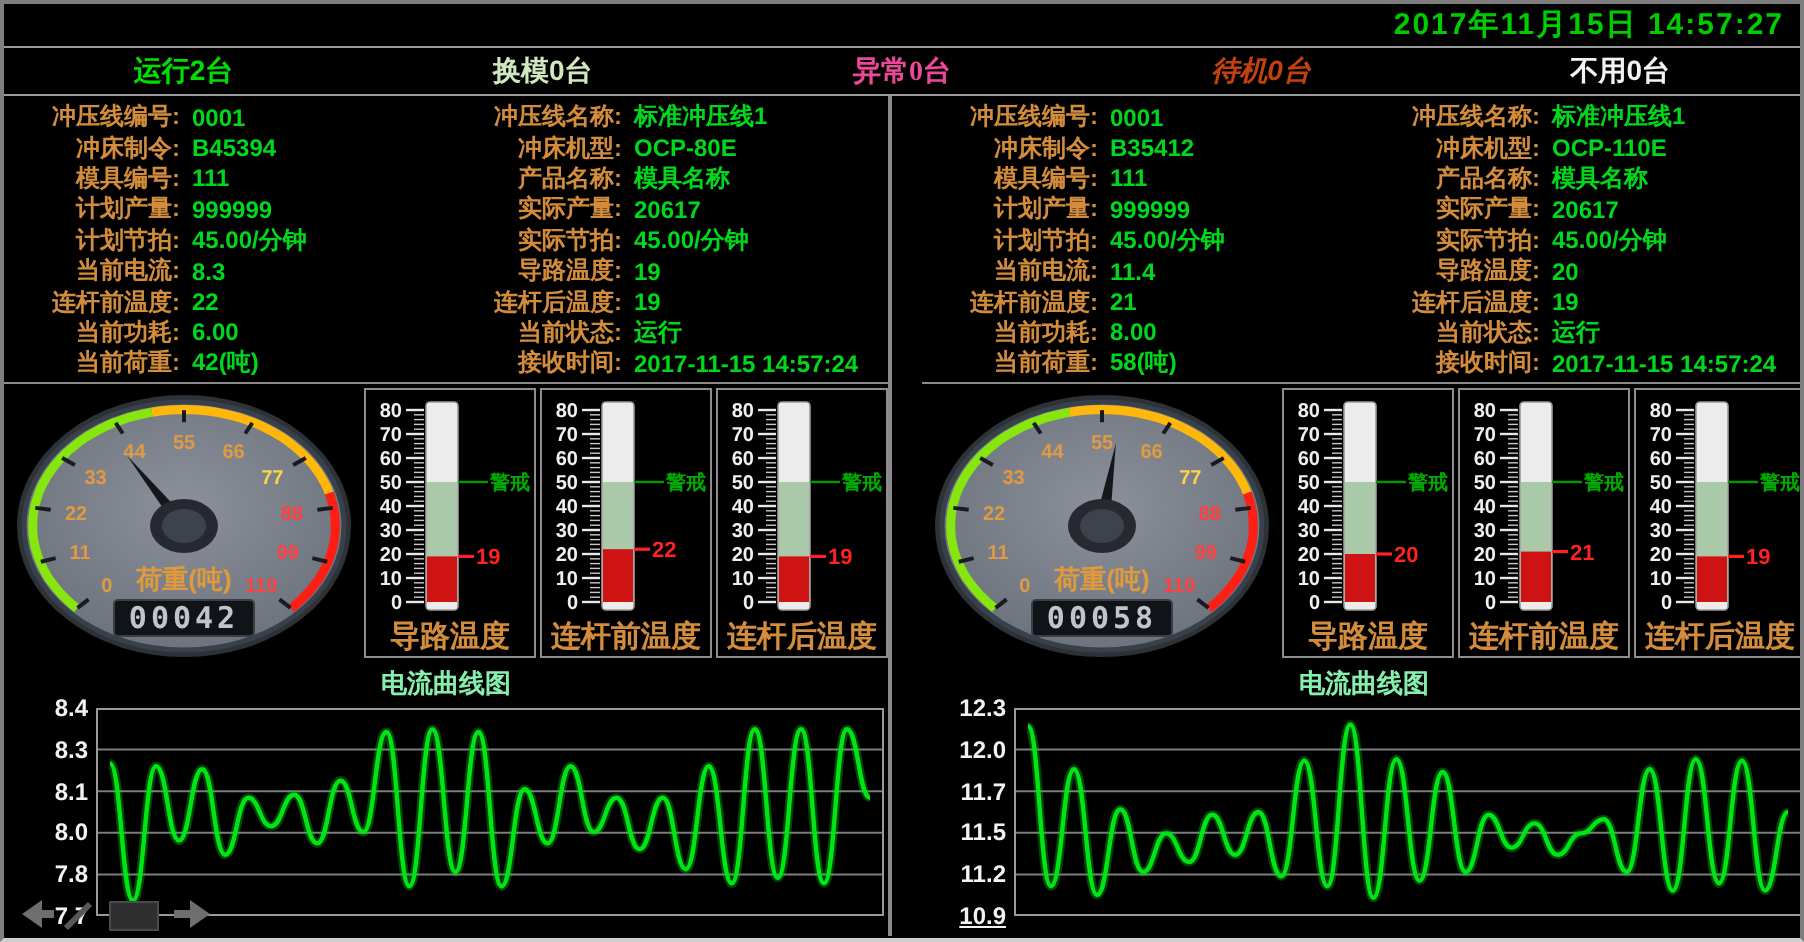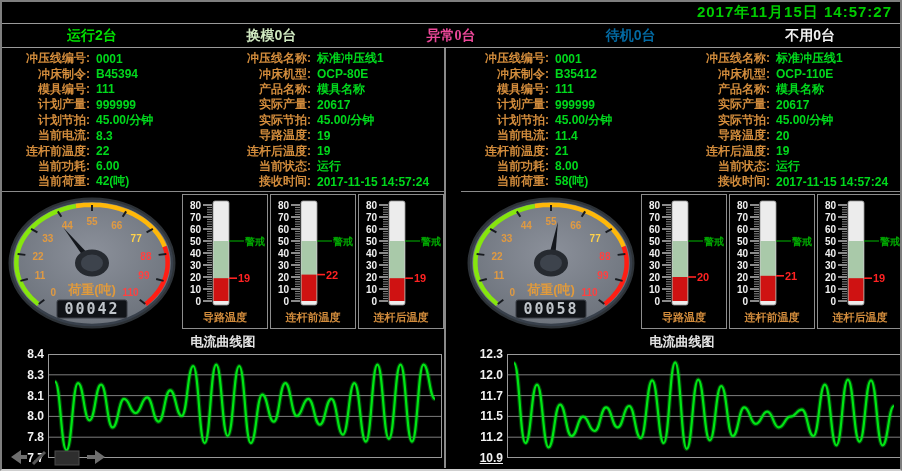--- a/index.html
+++ b/index.html
@@ -20,44 +20,44 @@
     display:flex;padding-top:3px;}
   .icol{width:50%;}
   .irow{height:15.4px;display:flex;align-items:center;font-size:12px;font-weight:bold;}
   .ilabel{width:88px;text-align:right;color:#d28c3c;white-space:nowrap;}
   .ivalue{margin-left:6px;color:#00d81c;white-space:nowrap;}
   .grow{height:141px;display:flex;align-items:flex-start;}
   .gauge{margin:1px 0 0 2px;}
   .therms{display:flex;gap:2px;margin:2px 0 0 2px;}
   .tbox{width:86px;height:135px;box-sizing:border-box;border:1px solid #8d8d8d;
     background:#000;display:flex;flex-direction:column;align-items:center;}
-  .tlabel{color:#d28c3c;font-size:11px;font-weight:bold;margin-top:1px;white-space:nowrap;}
+  .tlabel{color:#d28c3c;font-size:15px;font-weight:bold;margin-top:1px;white-space:nowrap;}
   .chartblock{flex:1;position:relative;}
-  .ctitle{text-align:center;color:#e5e5e5;font-size:13px;font-weight:bold;
+  .ctitle{text-align:center;color:#86efac;font-size:13px;font-weight:bold;
     height:16px;line-height:16px;margin-top:1px;}
   .plotwrap{position:relative;height:112px;}
   .ylab{position:absolute;width:42px;text-align:right;color:#f2f2f2;
     font-size:12px;font-weight:bold;}
   .plot{position:absolute;left:46px;top:4px;}
   .navicons{position:absolute;left:3px;bottom:2px;z-index:5;}
 </style>
 </head>
 <body>
 
 <div class="screen">
 
   <div class="topbar">
     <span class="datetime">2017年11月15日 14:57:27</span>
   </div>
 
   <div class="tabs">
       <div class="tab" style="color: rgb(0, 224, 0);">运行2台</div>
       <div class="tab" style="color: rgb(207, 232, 192);">换模0台</div>
       <div class="tab" style="color: #ec4899; font-family: Liberation Serif, serif;">异常0台</div>
-      <div class="tab" style="color: #0369a1;">待机0台</div>
+      <div class="tab" style="color: #c2410c; font-style: italic;">待机0台</div>
       <div class="tab" style="color: rgb(242, 242, 242);">不用0台</div>
     </div>
 
   <div class="content">
     <section class="half left">
       <div class="info">
         <div class="icol colL">
             <div class="irow">
               <span class="ilabel">冲压线编号:</span>
               <span class="ivalue">0001</span>

